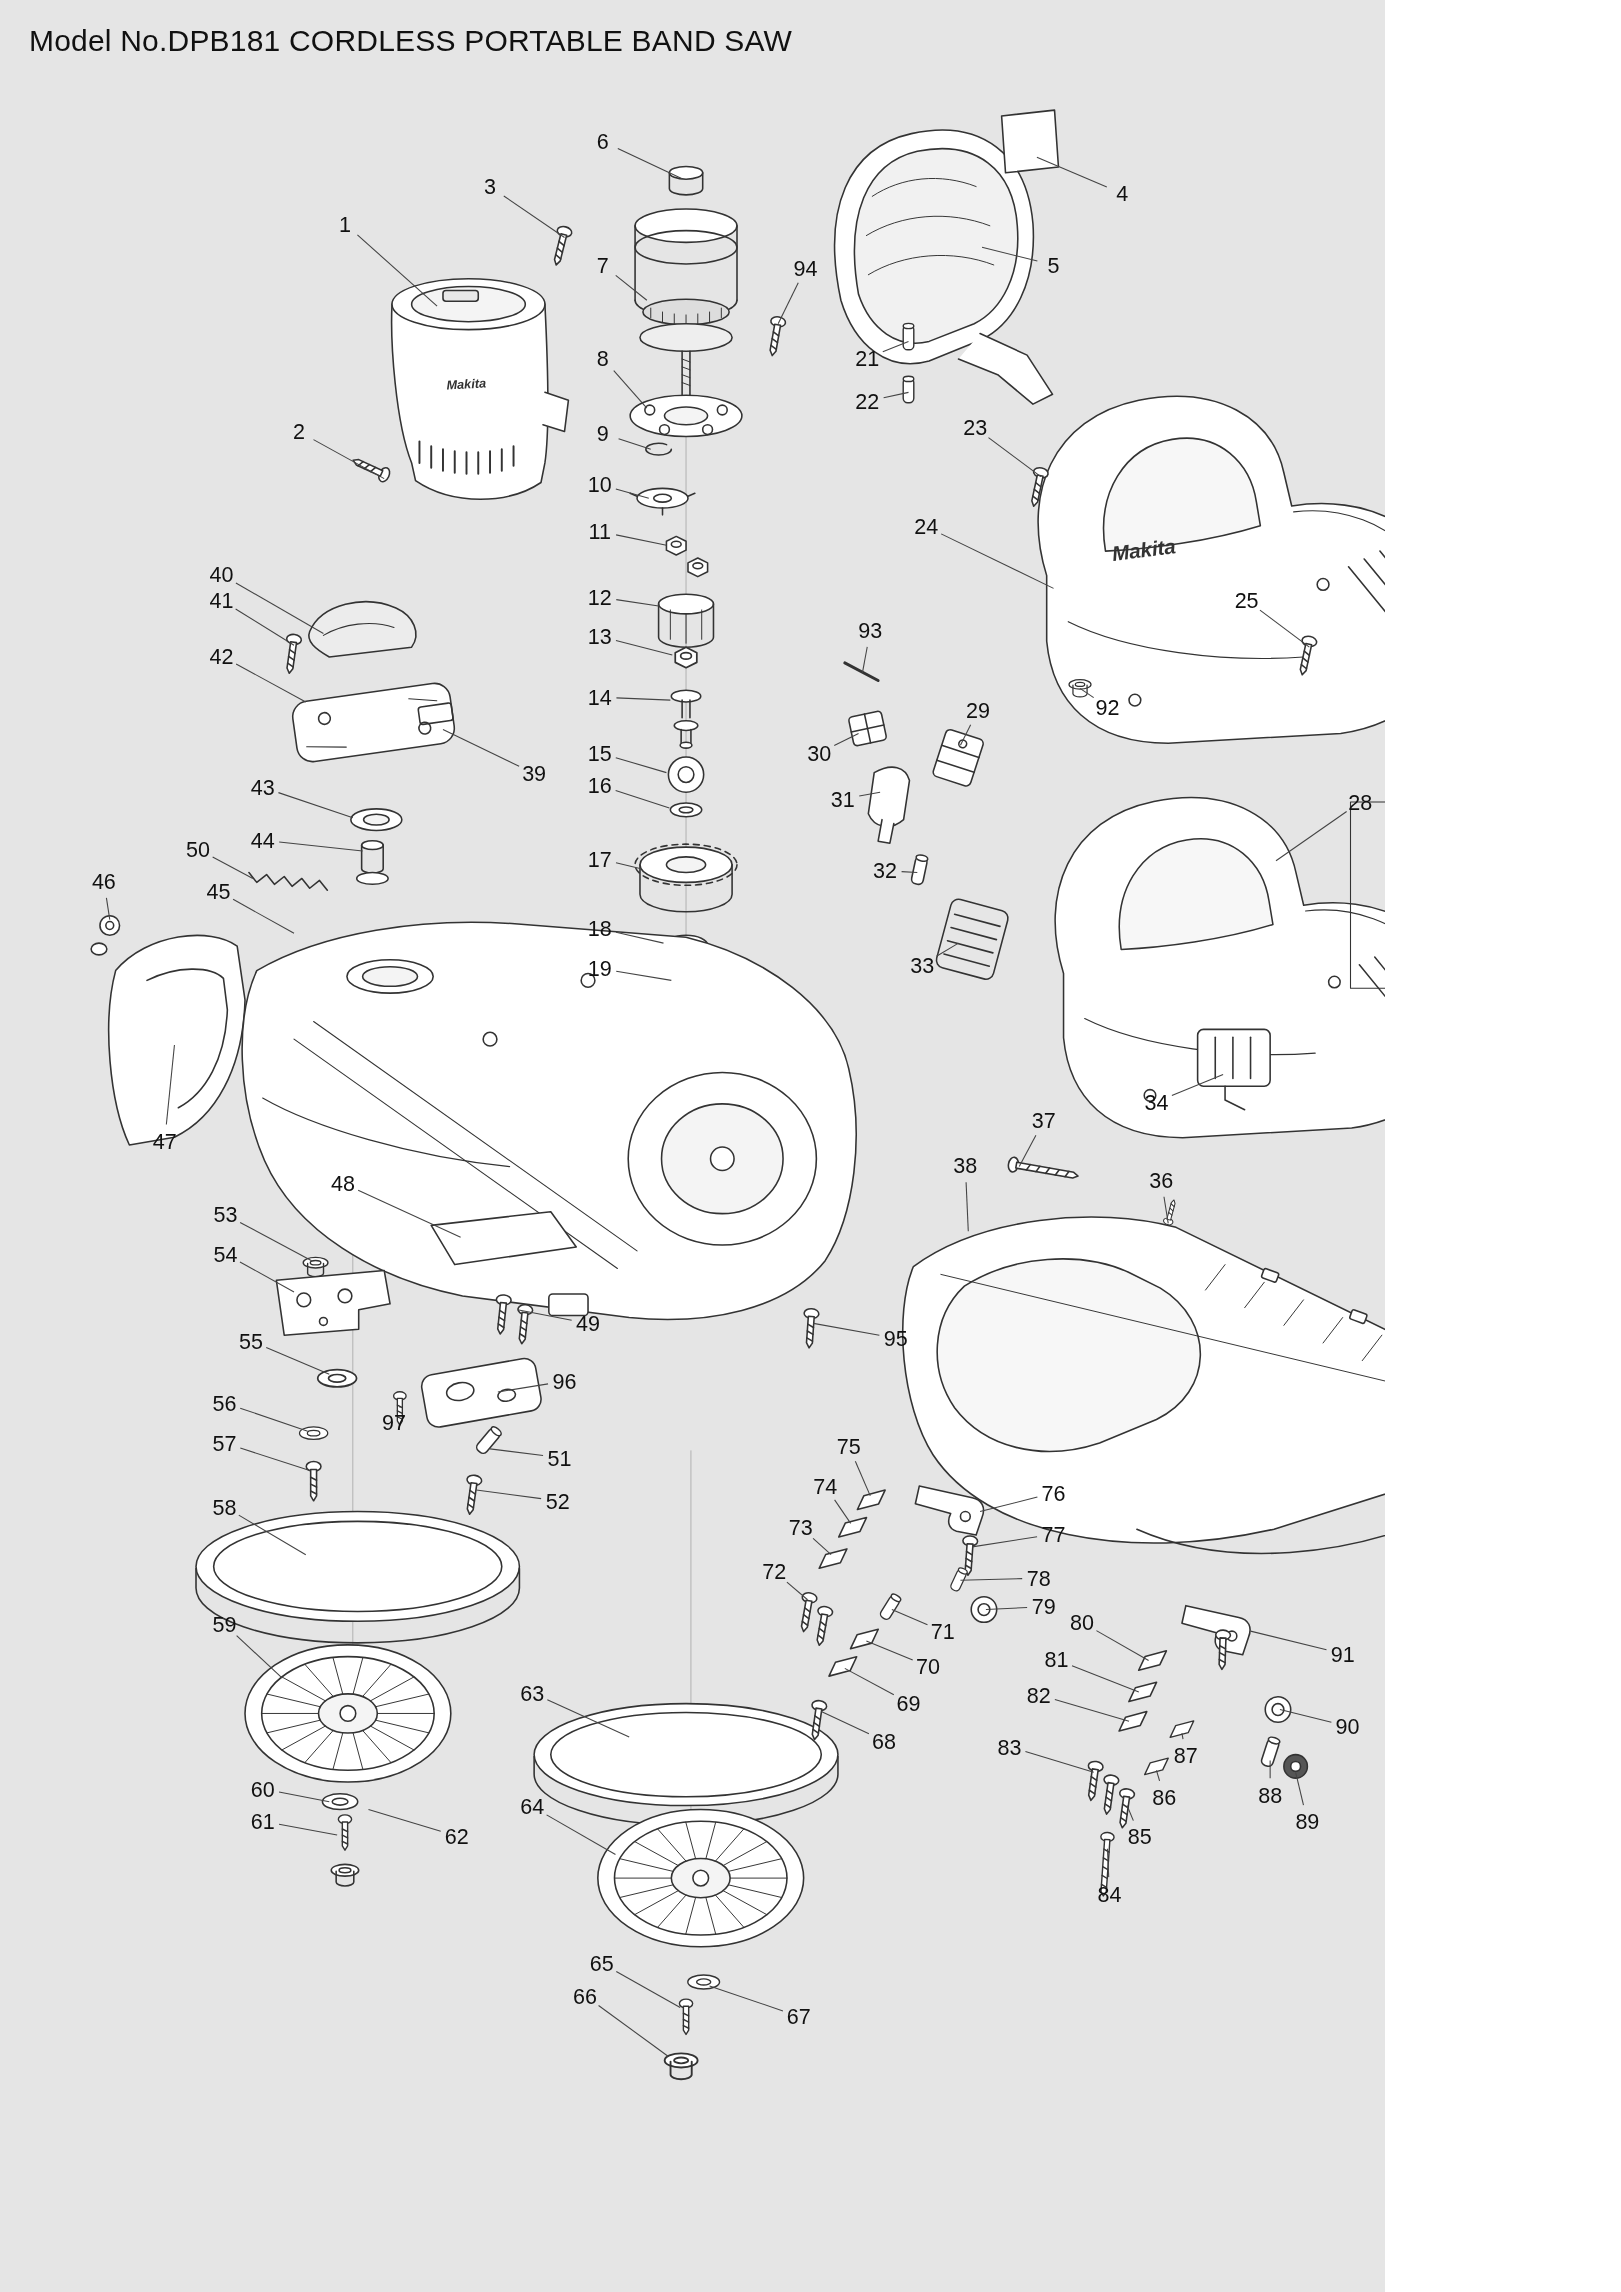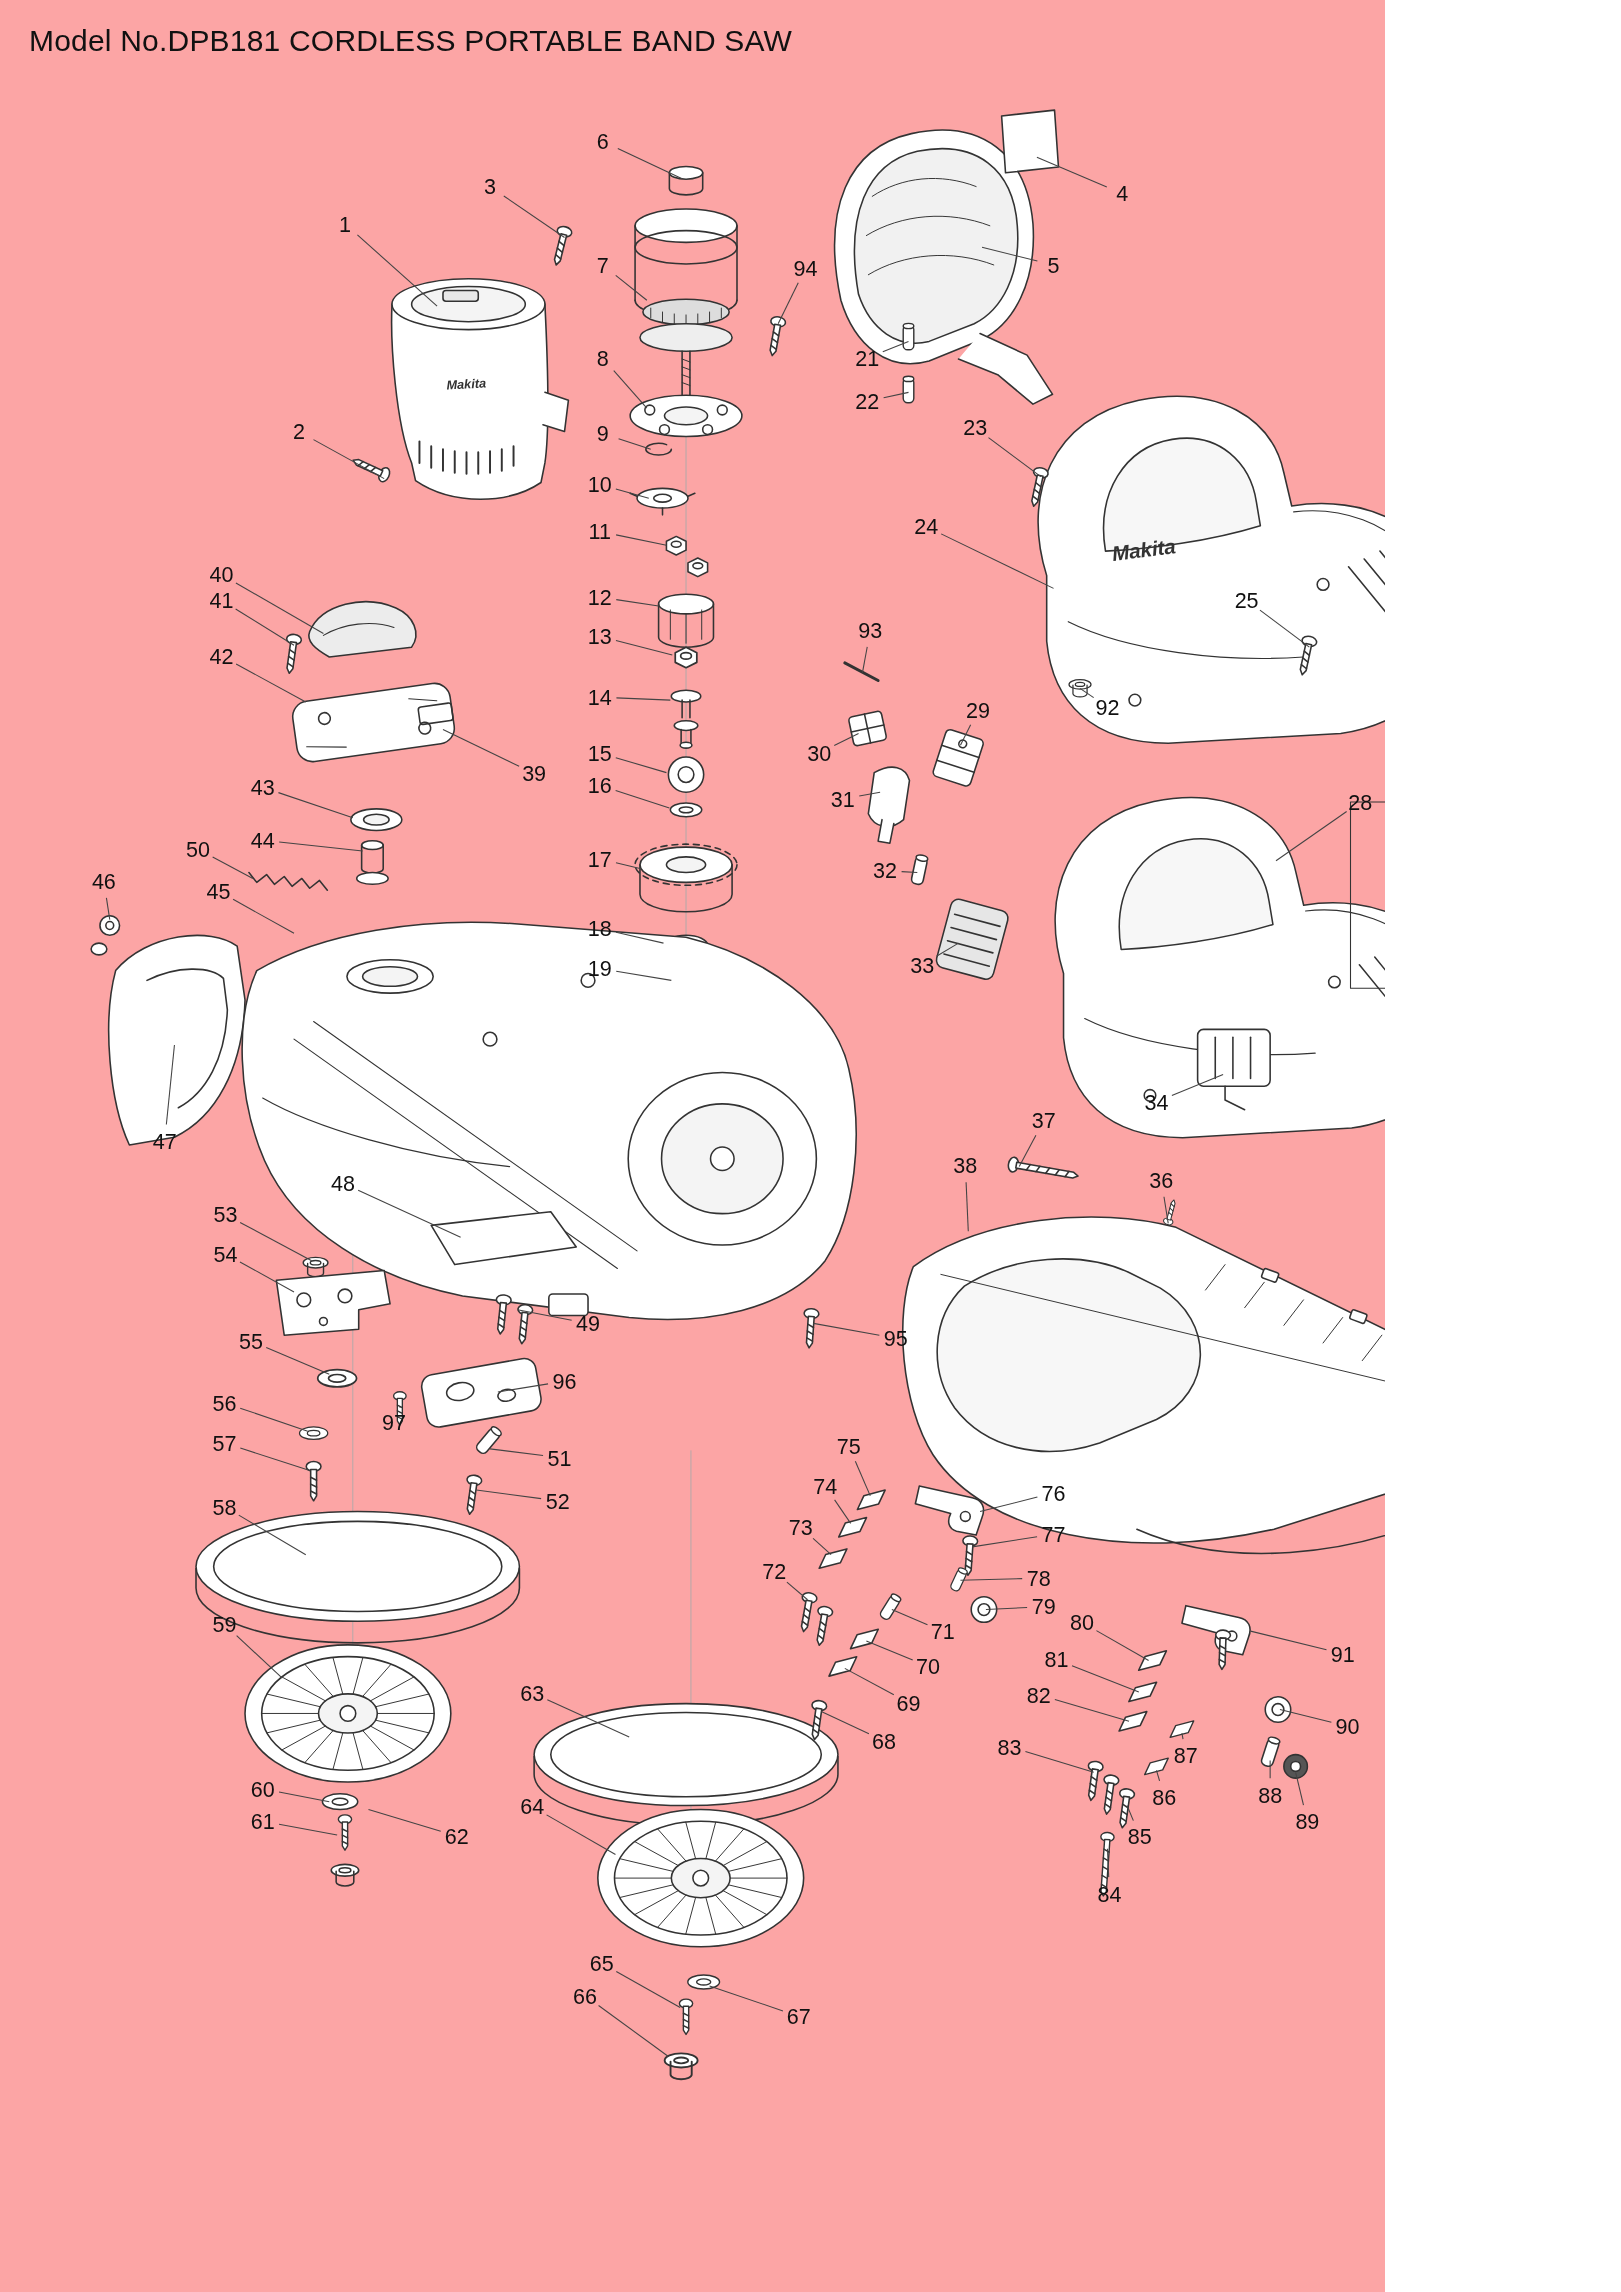--- a/index.html
+++ b/index.html
@@ -1,16 +1,16 @@
 <!DOCTYPE html>
 <html><head>
 <meta charset="utf-8">
 <style>
   html,body{margin:0;padding:0;background:#ffffff;}
-  #canvas{position:relative;width:1385px;height:2293px;background:#fca5a5;overflow:hidden;
+  #canvas{position:relative;width:1385px;height:2293px;background:#e5e5e5;overflow:hidden;
           font-family:"Liberation Sans",sans-serif;text-align:right;}
   #page-title{position:absolute;left:29px;top:23.5px;font-size:30px;font-weight:500;color:#111;
               letter-spacing:0.2px;}
   #diagram-svg{position:absolute;left:0;top:0;}
 </style>
 </head>
 <body>
 
 <div id="canvas">
   <div id="page-title">Model No.DPB181 CORDLESS PORTABLE BAND SAW</div>

